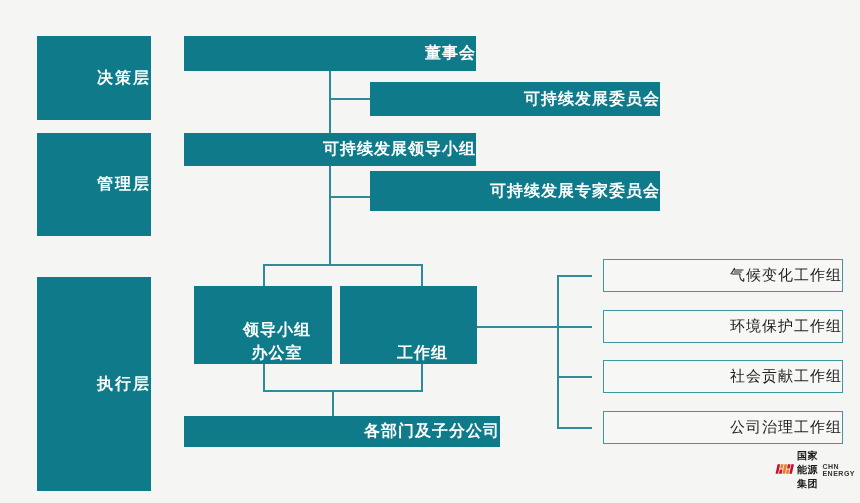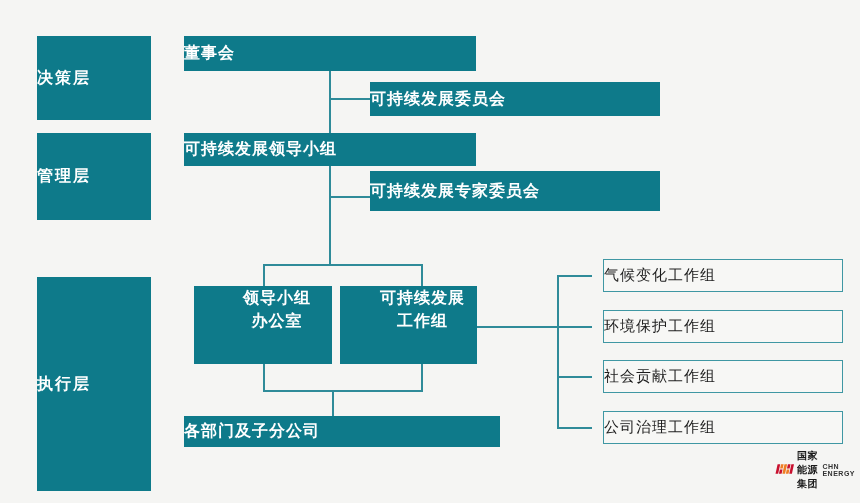--- a/index.html
+++ b/index.html
@@ -16,21 +16,21 @@
   #chart {
     position: relative;
     width: 860px;
     height: 503px;
   }
   .node {
     position: absolute;
     box-sizing: border-box;
     display: flex;
     align-items: center;
-    justify-content: flex-start;
+    justify-content: flex-end;
     text-align: center;
     z-index: 3;
   }
   .teal {
     background: #0e7a8a;
     color: #ffffff;
     font-weight: bold;
     font-size: 16px;
     letter-spacing: 1px;
   }
@@ -114,21 +114,21 @@
   <div class="line vline" style="left:557px; top:275px; height:152px;"></div>
 
   <div class="line hline" style="left:557px; top:275px; width:35px;"></div>
   <div class="line hline" style="left:557px; top:326px; width:35px;"></div>
   <div class="line hline" style="left:557px; top:376px; width:35px;"></div>
   <div class="line hline" style="left:557px; top:427px; width:35px;"></div>
 
   <div class="node teal layer" style="left:37px; top:36px; width:114px; height:84px;">
     <span>决策层</span>
   </div>
-  <div class="node teal layer" style="left:37px; top:133px; width:114px; height:87px;">
+  <div class="node teal layer" style="left:37px; top:133px; width:114px; height:103px;">
     <span>管理层</span>
   </div>
   <div class="node teal layer" style="left:37px; top:233px; width:114px; height:214px;margin-top:44px;">
     <span>执行层</span>
   </div>
 
   <div class="node teal" style="left:184px; top:36px; width:292px; height:35px;">
     <span>董事会</span>
   </div>
   <div class="node teal" style="left:370px; top:82px; width:290px; height:34px;">
@@ -140,21 +140,20 @@
   </div>
   <div class="node teal" style="left:370px; top:171px; width:290px; height:40px;">
     <span>可持续发展专家委员会</span>
   </div>
 
   <div class="node teal two-line" style="left:194px; top:286px; width:138px; height:78px;">
     <span>领导小组</span>
     <span>办公室</span>
   </div>
   <div class="node teal two-line" style="left:340px; top:286px; width:137px; height:78px;">
-    <span>可持续发展</span>
     <span>工作组</span>
   </div>
   <div class="node teal" style="left:184px; top:416px; width:316px; height:31px;">
     <span>各部门及子分公司</span>
   </div>
 
   <div class="node wg" style="left:591px; top:259px; width:240px; height:33px;">
     <span>气候变化工作组</span>
   </div>
   <div class="node wg" style="left:591px; top:310px; width:240px; height:33px;">

